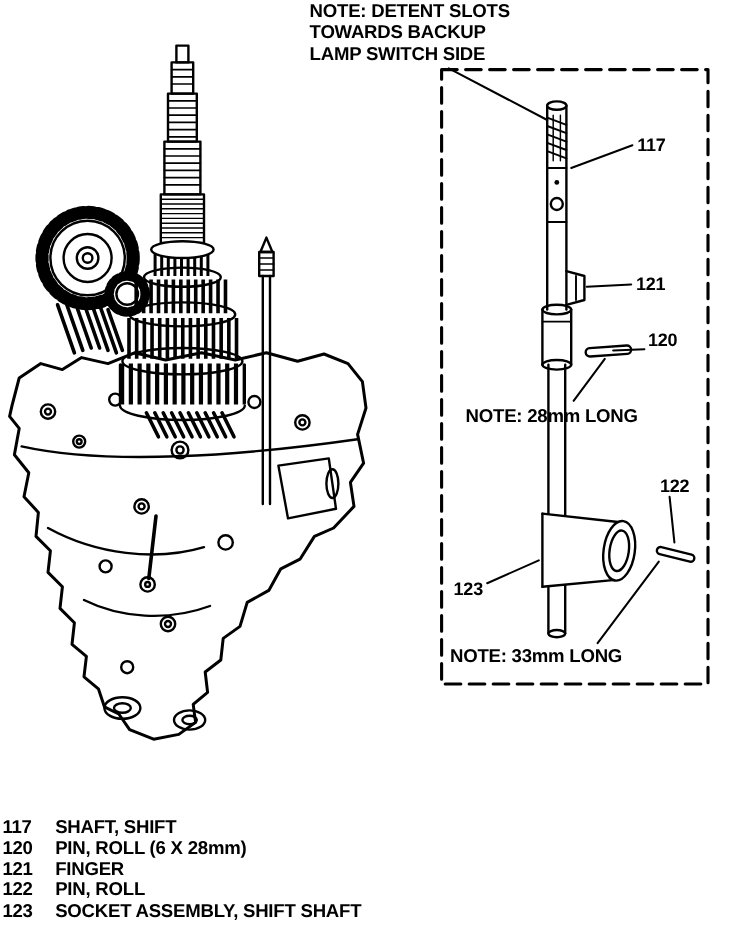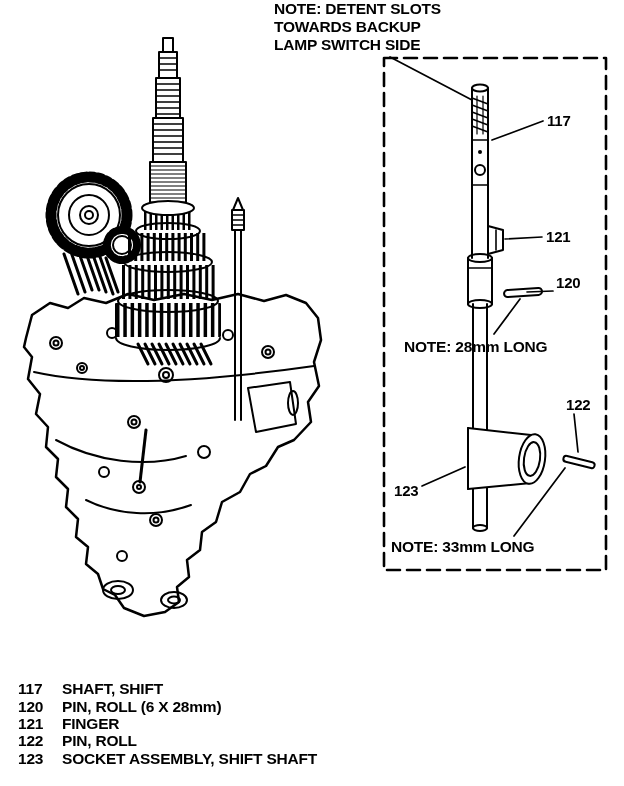--- a/index.html
+++ b/index.html
@@ -1,16 +1,16 @@
 <!DOCTYPE html>
 <html><head>
 <meta charset="utf-8">
 <style>
   html,body{margin:0;padding:0;background:#fff;}
-  .page{position:relative;width:600px;height:786px;background:#fff;overflow:hidden;margin-left:16px;}
+  .page{position:relative;width:600px;height:786px;background:#fff;overflow:hidden;}
   svg{position:absolute;left:0;top:0;}
   .t{font-family:"Liberation Sans",sans-serif;font-weight:bold;fill:#000;letter-spacing:-0.2px;}
   .note{font-size:15.5px;}
   .callout{font-size:15px;}
   .leg{font-size:15.5px;}
 </style>
 </head>
 <body>
 
 <div class="page">

